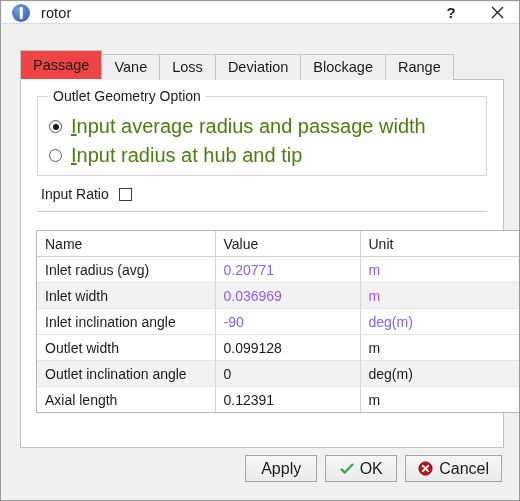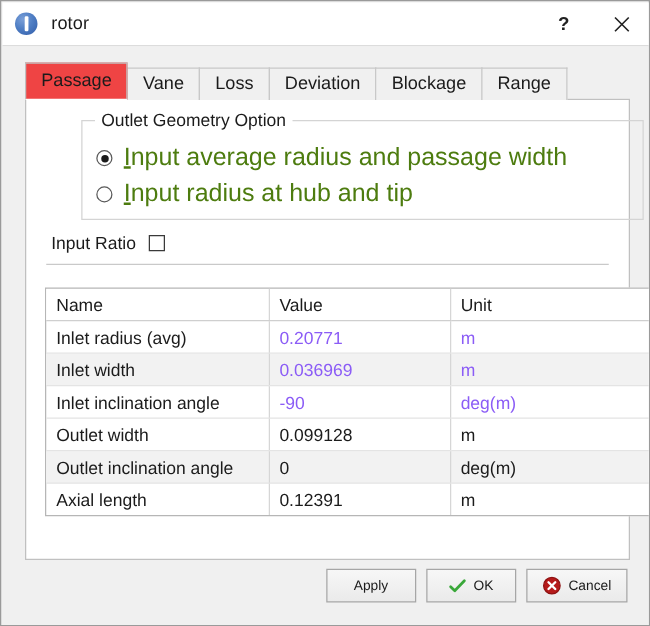--- a/index.html
+++ b/index.html
@@ -20,21 +20,21 @@
     background: #f0f0f0;
     border: 1px solid #9a9a9a;
     overflow: hidden;
   }
 
   
   .titlebar {
     position: absolute;
     left: 1px; top: 1px;
     width: 518px;
-    height: 35px;
+    height: 22px;
     background: #ffffff;
     border-bottom: 1px solid #dcdcdc;
     display: flex;
     align-items: center;
     box-sizing: border-box;
   }
   .title-icon {
     width: 18px; height: 18px;
     margin-left: 10px;
     border-radius: 50%;
@@ -140,21 +140,20 @@
 
   
   .groupbox {
     position: absolute;
     left: 16px;
     top: 16px;
     width: 450px;
     height: 80px;
     border: 1px solid #d4d4d4;
     box-sizing: border-box;
-    margin-left: 28px;
   }
   .groupbox-title {
     position: absolute;
     left: 10px;
     top: -9px;
     background: #ffffff;
     padding: 0 5px;
     font-size: 14px;
     color: #1b1b1b;
     white-space: nowrap;
@@ -273,21 +272,21 @@
     display: flex;
     align-items: center;
     gap: 8px;
   }
   .btn {
     height: 27px;
     min-width: 72px;
     padding: 0 12px;
     border: 1px solid #a6a6a6;
     background: linear-gradient(#f7f7f7, #eaeaea);
-    font-size: 11px;
+    font-size: 16px;
     color: #1b1b1b;
     display: flex;
     align-items: center;
     justify-content: center;
     gap: 6px;
     box-sizing: border-box;
     cursor: default;
     font-family: "Liberation Sans", sans-serif;
   }
   .btn .glyph { display: flex; align-items: center; flex: none; }

